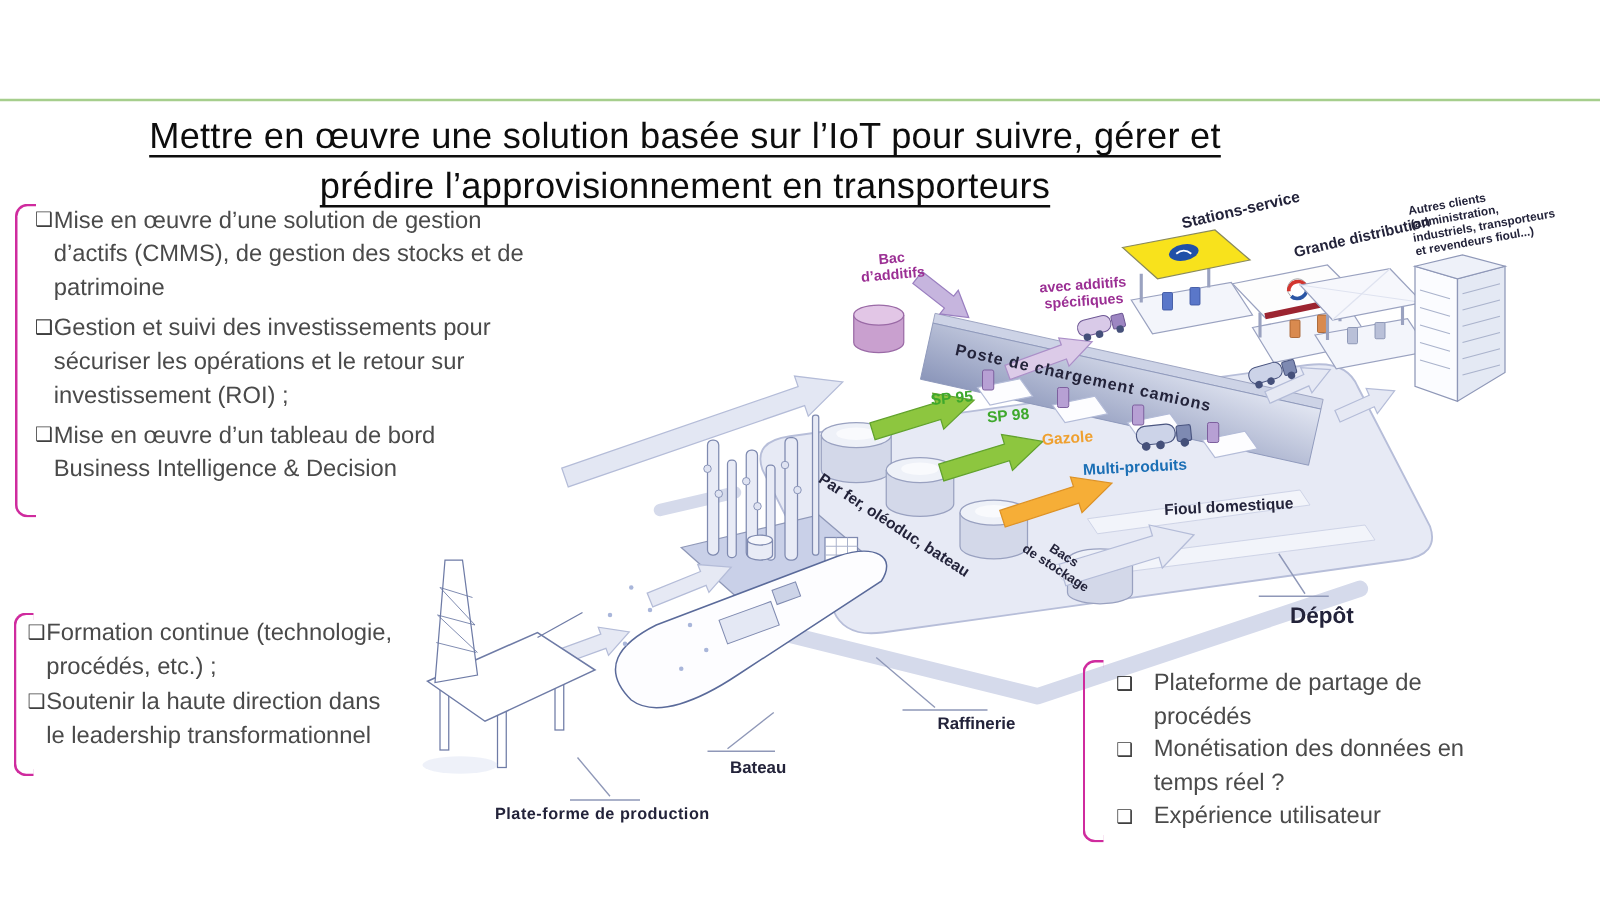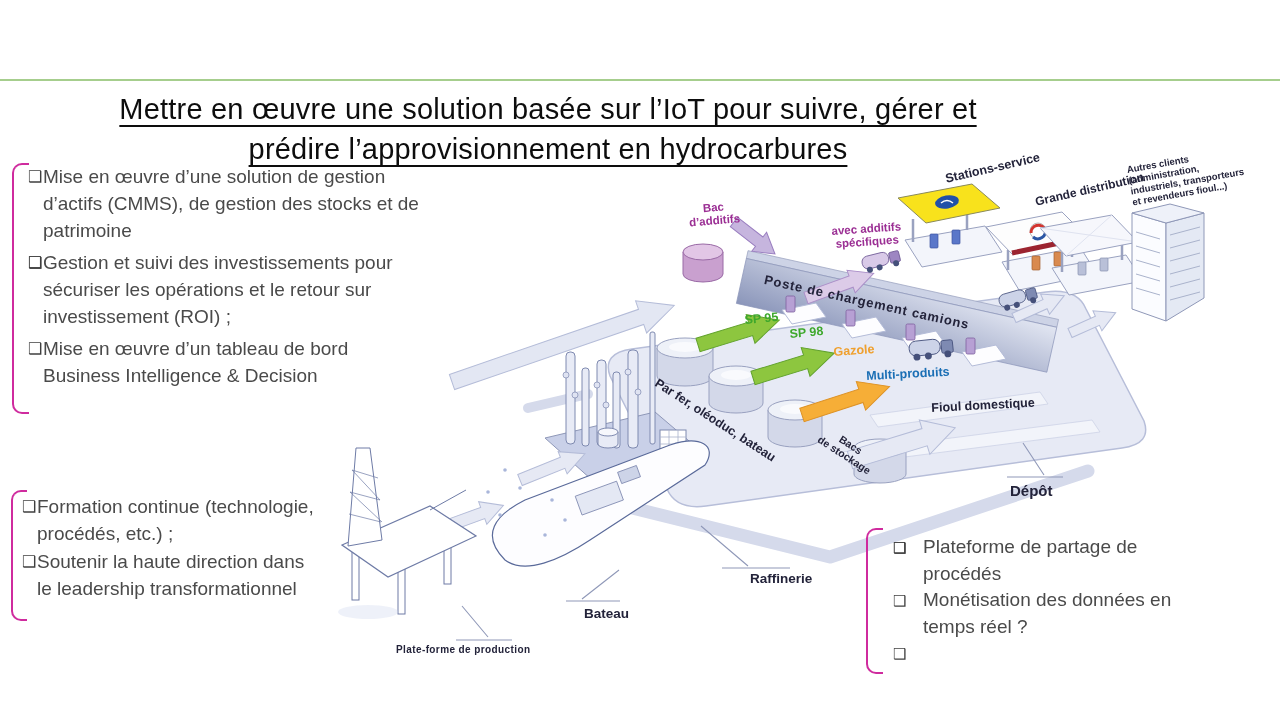--- a/index.html
+++ b/index.html
@@ -32,21 +32,21 @@
 </style>
 </head>
 <body>
 
 <div class="slide">
 
   <div class="green-rule"></div>
 
   <div class="title">
     <div>Mettre en œuvre une solution basée sur l’IoT pour suivre, gérer et</div>
-    <div>prédire l’approvisionnement en hydrocarbures</div>
+    <div>prédire l’approvisionnement en transporteurs</div>
   </div>
 
   <div class="diagram">
   <svg width="1280" height="720" viewBox="0 0 1280 720">
     <defs>
       <linearGradient id="gradRamp" x1="0" y1="1" x2="1" y2="0">
         <stop offset="0" stop-color="#8b96ba"></stop>
             <stop offset="1" stop-color="#e2e6f2"></stop>
       </linearGradient>
     </defs>
@@ -289,24 +289,24 @@
 et revendeurs fioul...)</div>
   <div class="dlabel nowrap" style="left:766px;top:273px;font-size:13px;letter-spacing:.8px;transform:rotate(12.5deg);">Poste de chargement camions</div>
   <div class="dlabel nowrap" style="left:744px;top:313px;color:#3ea82c;transform:rotate(-5deg);">SP 95</div>
   <div class="dlabel nowrap" style="left:789px;top:327px;color:#3ea82c;transform:rotate(-5deg);">SP 98</div>
   <div class="dlabel nowrap" style="left:833px;top:345px;color:#efa02f;transform:rotate(-4deg);">Gazole</div>
   <div class="dlabel nowrap" style="left:866px;top:369px;color:#1b6fb5;transform:rotate(-3deg);">Multi-produits</div>
   <div class="dlabel nowrap" style="left:660px;top:376px;transform:rotate(33deg);">Par fer, oléoduc, bateau</div>
   <div class="dlabel" style="left:824px;top:420px;width:72px;text-align:center;font-size:10.5px;transform:rotate(33deg);">Bacs
 de stockage</div>
   <div class="dlabel nowrap" style="left:931px;top:401px;transform:rotate(-3deg);">Fioul domestique</div>
-  <div class="dlabel nowrap" style="left:1010px;top:482px;font-size:15px;">Dépôt</div>
+  <div class="dlabel nowrap" style="left:1032px;top:482px;font-size:18px;">Dépôt</div>
   <div class="dlabel nowrap" style="left:722px;top:571px;font-size:13.5px;margin-left:28px;">Raffinerie</div>
   <div class="dlabel nowrap" style="left:584px;top:606px;font-size:13.5px;">Bateau</div>
-  <div class="dlabel nowrap" style="left:396px;top:644px;font-size:10px;letter-spacing:.4px;">Plate-forme de production</div>
+  <div class="dlabel nowrap" style="left:396px;top:644px;font-size:13px;letter-spacing:.4px;">Plate-forme de production</div>
   </div>
 
   <div class="bracket" id="br1"></div>
   <div class="blist" id="list1">
     <div class="li"><span class="bullet">❑</span><span>Mise en œuvre d’une solution de gestion d’actifs (CMMS), de gestion des stocks et de patrimoine</span></div>
     <div class="li"><span class="bullet">❑</span></div>
     <div class="li"><span class="bullet">❑</span><span>Gestion et suivi des investissements pour sécuriser les opérations et le retour sur investissement (ROI) ;</span></div>
     <div class="li"><span class="bullet">❑</span><span>Mise en œuvre d’un tableau de bord Business Intelligence &amp; Decision</span></div>
   </div>
 
@@ -314,16 +314,16 @@
   <div class="blist" id="list2">
     <div class="li"><span class="bullet">❑</span><span>Formation continue (technologie, procédés, etc.) ;</span></div>
     <div class="li"><span class="bullet">❑</span><span>Soutenir la haute direction dans le leadership transformationnel</span></div>
   </div>
 
   <div class="bracket" id="br3"></div>
   <div class="blist" id="list3">
     <div class="li"><span class="bullet">❑</span></div>
     <div class="li"><span class="bullet">❑</span><span>Plateforme de partage de procédés</span></div>
     <div class="li"><span class="bullet">❑</span><span>Monétisation des données en temps réel ?</span></div>
-    <div class="li"><span class="bullet">❑</span></div>
+    <div class="li"><span class="bullet">❑</span><span>Expérience utilisateur</span></div>
   </div>
 
 </div>
 
 </body></html>

